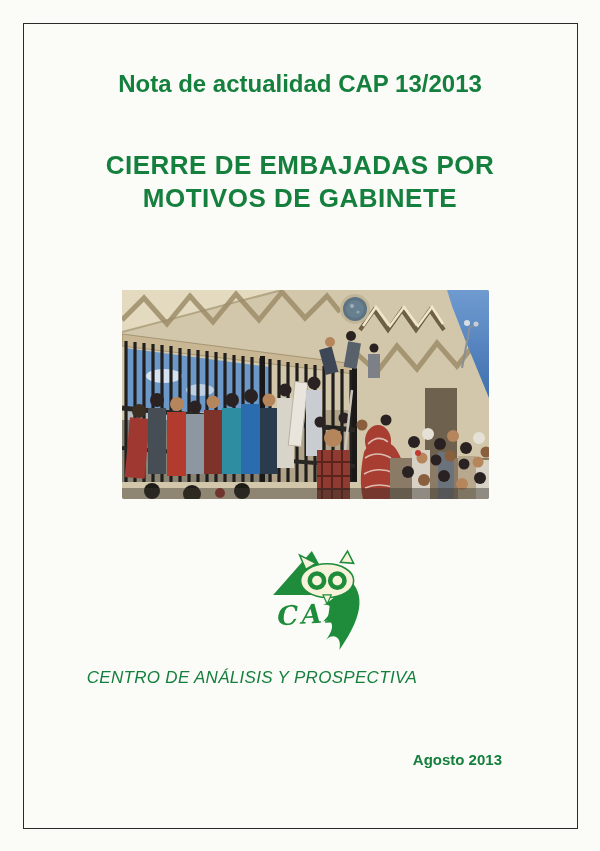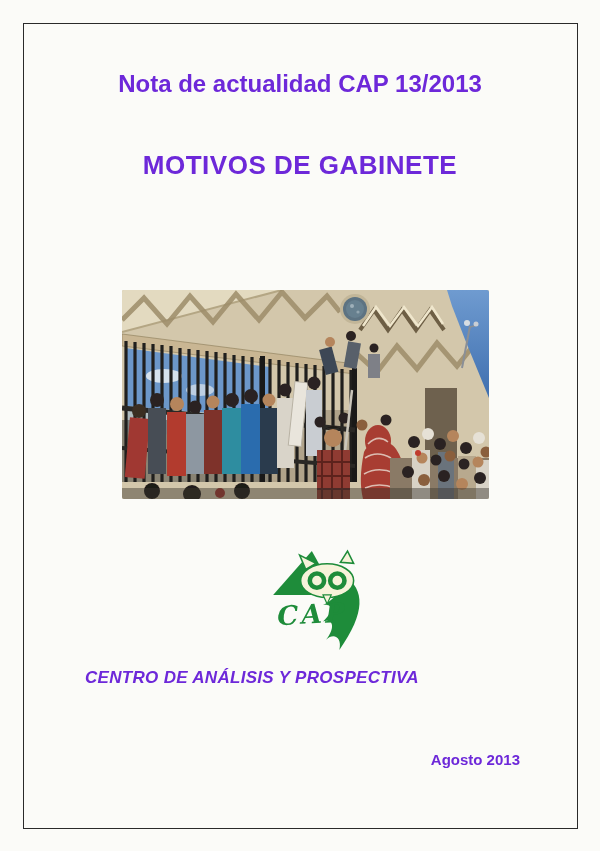--- a/index.html
+++ b/index.html
@@ -1,51 +1,52 @@
 <!DOCTYPE html>
 <html><head>
 <meta charset="utf-8">
 <style>
   html,body{margin:0;padding:0;background:#ffffff;}
   .page{
     position:relative;width:600px;height:851px;background:#fbfbf8;
-    font-family:"Liberation Sans","DejaVu Sans",sans-serif;color:#6d28d9;overflow:hidden;
+    font-family:"Liberation Sans","DejaVu Sans",sans-serif;color:#15803d;overflow:hidden;
   }
   .frame{position:absolute;left:23px;top:23px;width:553px;height:804px;border:1.5px solid #2a2a2a;}
   .note-label{
     position:absolute;left:0;top:70px;width:600px;text-align:center;
     font-size:24px;font-weight:bold;letter-spacing:0px;
   }
   .doc-title{
     position:absolute;left:0;top:149px;width:600px;text-align:center;
     font-size:26px;font-weight:bold;line-height:33px;letter-spacing:0.5px;
   }
   .photo-wrap{
     position:absolute;left:122px;top:290px;width:367px;height:209px;
     border-radius:2px;overflow:hidden;background:#d3c7ab;
   }
   .logo-wrap{position:absolute;left:268px;top:547px;width:104px;height:106px;}
   .org-block{
     position:absolute;left:0;top:666px;width:504px;text-align:center;
-    font-size:17px;font-weight:bold;font-style:italic;line-height:23px;letter-spacing:0.3px;
+    font-size:17px;font-weight:normal;font-style:italic;line-height:23px;letter-spacing:0.3px;
   }
   .pub-date{
-    position:absolute;right:80px;top:751px;
+    position:absolute;right:98px;top:751px;
     font-size:15px;font-weight:bold;margin-left:28px;
   }
 </style>
 </head>
 <body>
 
 <div class="page">
   <div class="frame"></div>
 
   <div class="note-label">Nota de actualidad CAP 13/2013</div>
 
   <div class="doc-title">
+    <div>CIERRE DE EMBAJADAS POR</div>
     <div>MOTIVOS DE GABINETE</div>
   </div>
 
   <div class="photo-wrap">
     <svg width="367" height="209" viewBox="0 0 367 209" xmlns="http://www.w3.org/2000/svg">
       <defs>
         <filter id="soft" x="-5%" y="-5%" width="110%" height="110%">
             <feGaussianBlur stdDeviation="0.55"></feGaussianBlur>
           </filter>
         <linearGradient id="skyG" x1="0" y1="0" x2="0" y2="1">

